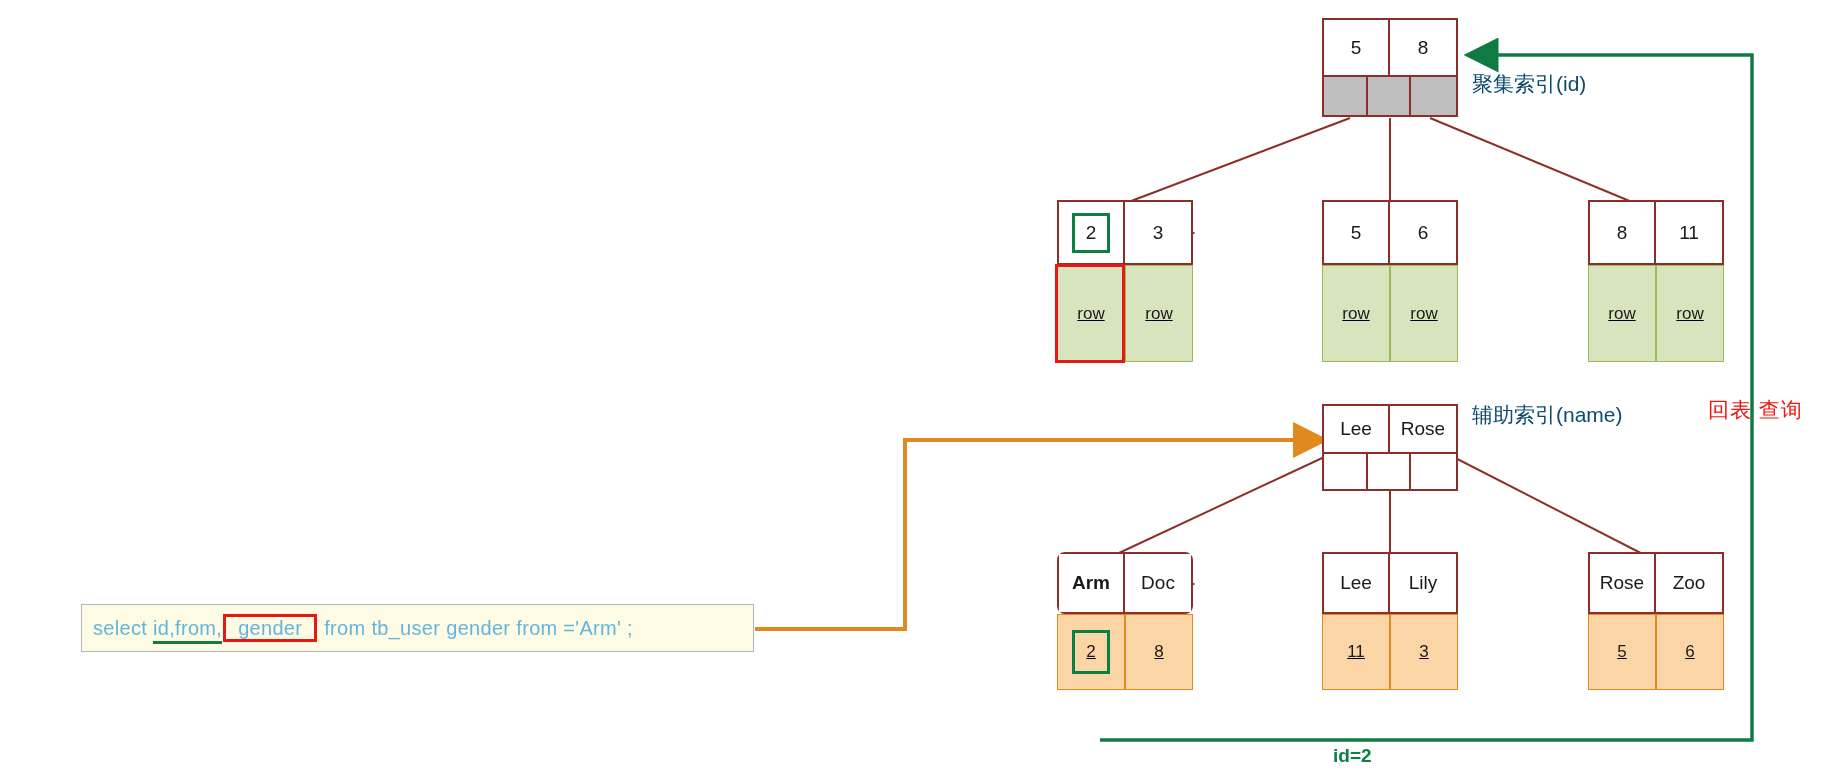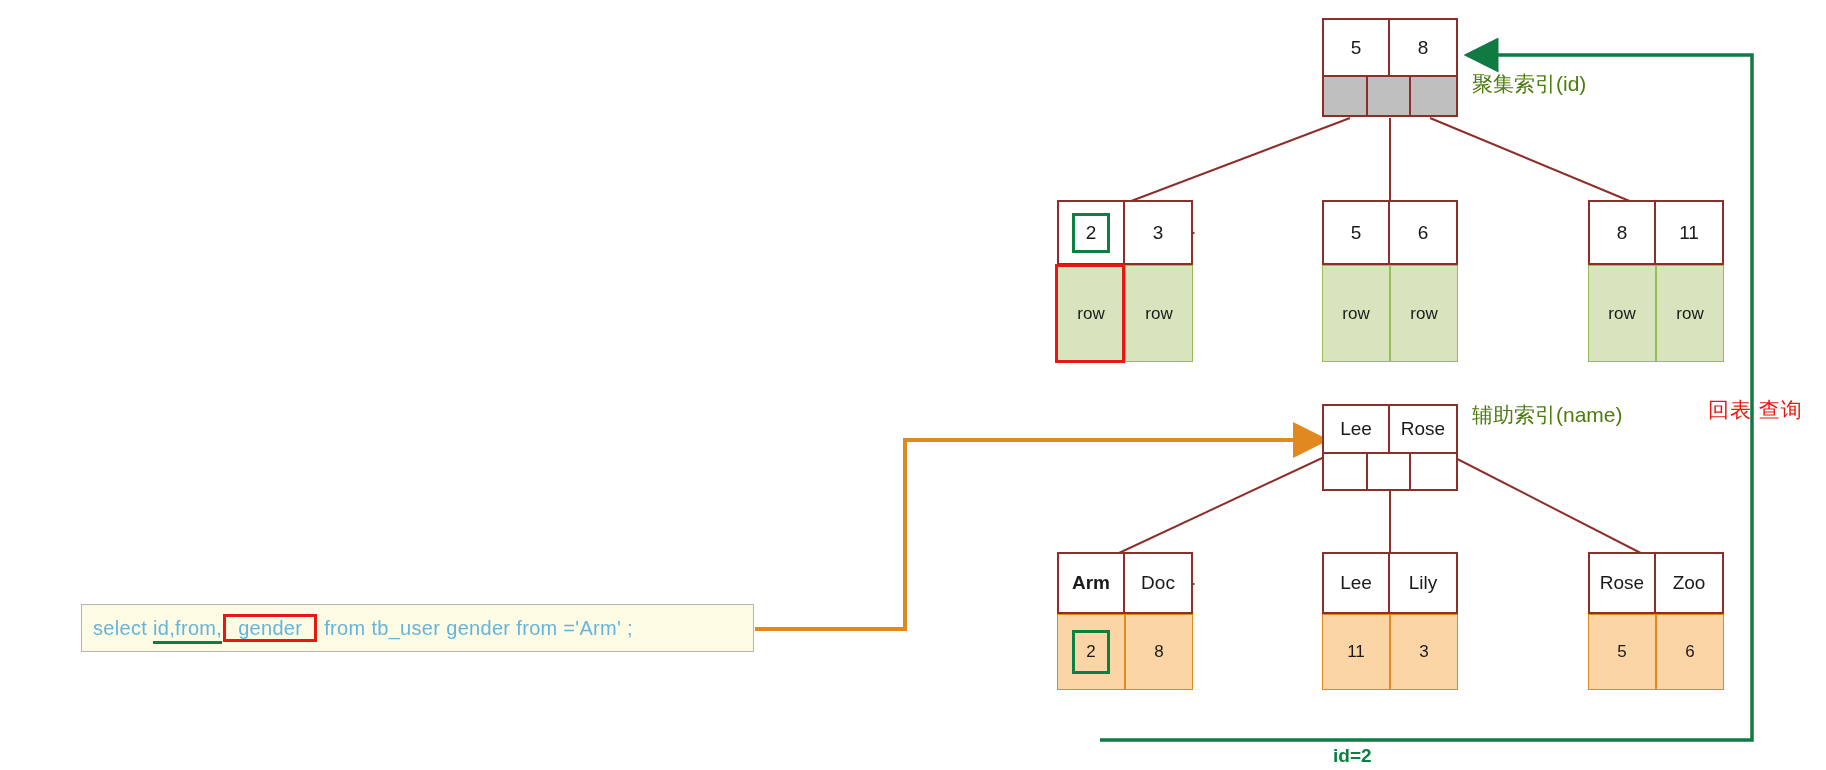--- a/index.html
+++ b/index.html
@@ -68,20 +68,21 @@
     box-sizing: border-box;
     border-right: 2px solid #8c2f2a;
   }
   .ptrcell:last-child { border-right: none; }
   .ptrrow.gray .ptrcell { background: #bfbfbf; }
   .ptrrow.white .ptrcell { background: #ffffff; }
   
   .datarow {
     display: flex;
     box-sizing: border-box;
+    text-decoration: underline;
   }
   .datacell {
     box-sizing: border-box;
     display: flex;
     align-items: center;
     justify-content: center;
     font-size: 17px;
     color: #1a1a1a;
   }
   .datarow.green .datacell {
@@ -103,21 +104,21 @@
   }
   .redbox {
     position: absolute;
     border: 3px solid #e8170f;
     box-sizing: border-box;
   }
   
   .cap {
     position: absolute;
     font-size: 21px;
-    color: #4d7c0f;
+    color: #0c4a6e;
     white-space: nowrap;
   }
   .cap-red {
     position: absolute;
     font-size: 21px;
     color: #e8170f;
     white-space: nowrap;
     letter-spacing: 1px;
   }
   .cap-green {
@@ -265,21 +266,21 @@
     </div>
     <div class="ptrrow white" style="height:37px;">
       <div class="ptrcell" style="width:45px;"></div>
       <div class="ptrcell" style="width:45px;"></div>
       <div class="ptrcell" style="width:46px;"></div>
     </div>
   </div>
   <div class="cap" style="left:1472px; top:401px;">辅助索引(name)</div>
 
   <div class="node" style="left:1057px; top:552px; width:136px;">
-    <div class="keyrow" style="height:62px;">
+    <div class="keyrow" style="height:62px;border-radius:8px;">
       <div class="keycell bold" style="width:68px;">Arm</div>
       <div class="keycell" style="width:68px;">Doc</div>
     </div>
     <div class="datarow orange" style="height:76px;">
       <div class="datacell" style="width:68px;">
         <span class="hl-green">2</span>
       </div>
       <div class="datacell" style="width:68px;">8</div>
     </div>
   </div>

